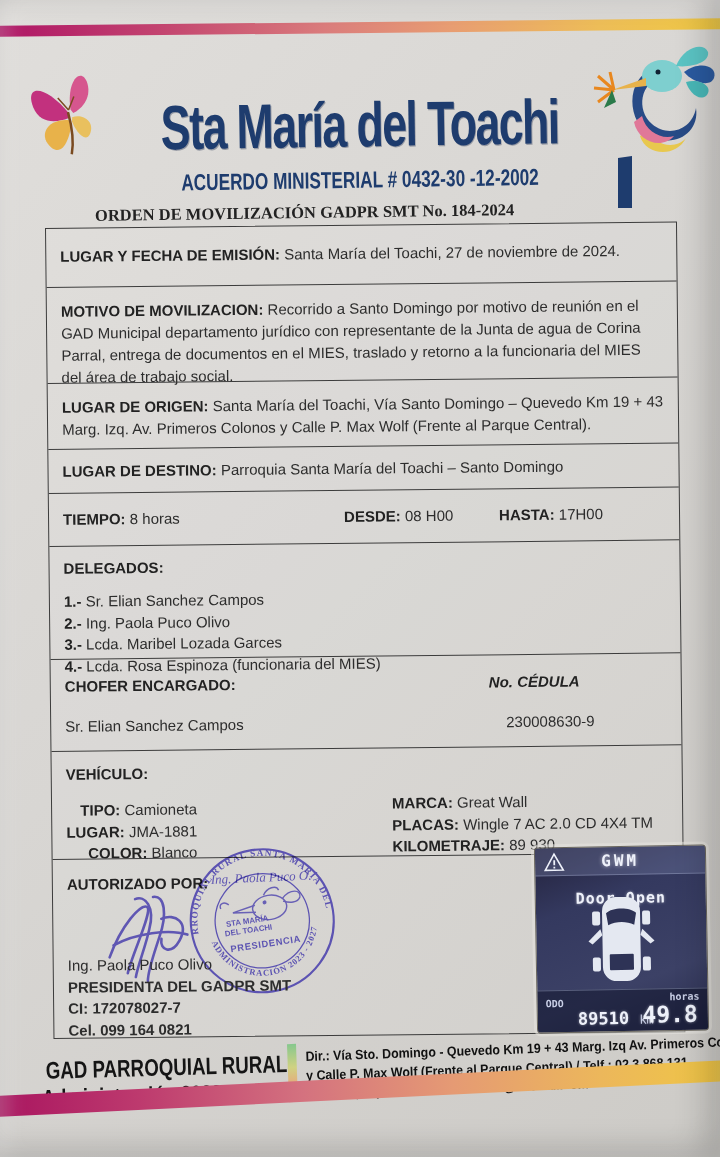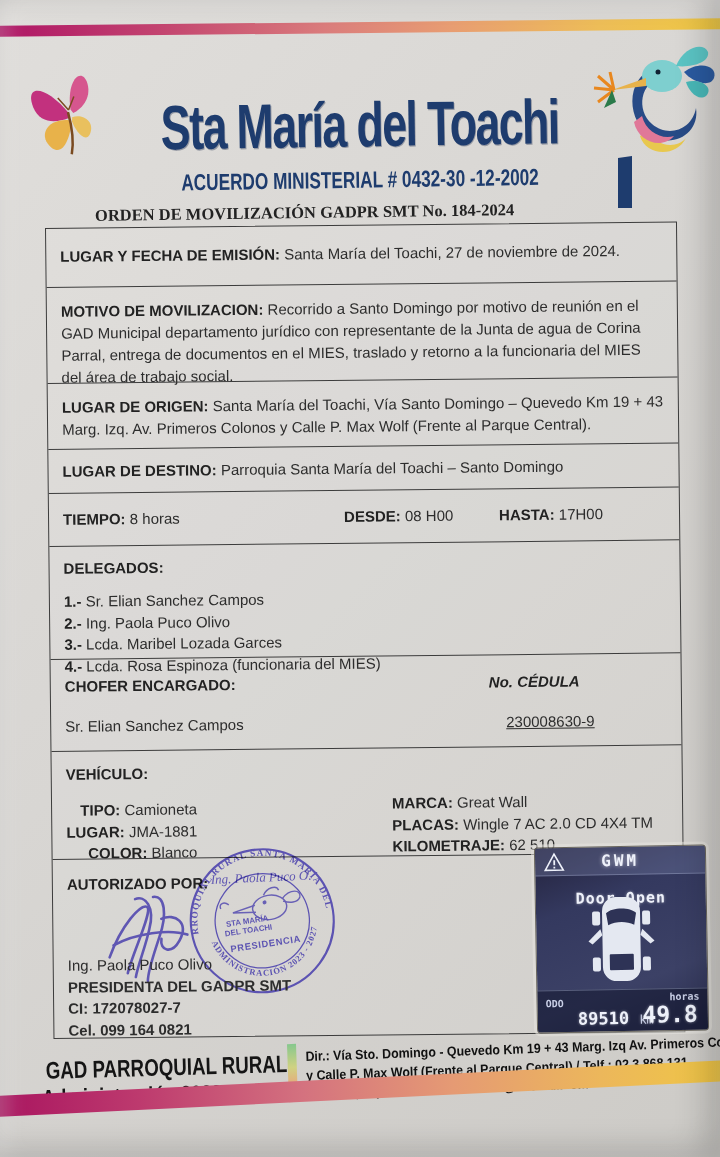--- a/index.html
+++ b/index.html
@@ -41,21 +41,21 @@
   .r-motivo  { height:96px; padding-top:13px; line-height:22px; }
   .r-origen  { height:66px; padding-top:13px; line-height:22px; }
   .r-destino { height:44px; padding-top:13px; }
   .r-tiempo  { height:53px; }
   .r-tiempo .seg { position:absolute; top:17px; white-space:nowrap; }
   .r-delegados { height:113px; padding-top:13px; }
   .deleg-list { margin-top:14px; line-height:21.5px; }
   .r-chofer { height:92px; padding-top:18px; }
   .r-chofer .col2 { position:absolute; left:438px; top:18px;font-style:italic; }
   .r-chofer .name { position:absolute; left:14px; top:58px; }
-  .r-chofer .ced  { position:absolute; left:455px; top:58px;text-decoration:underline; }
+  .r-chofer .ced  { position:absolute; left:455px; top:58px; }
   .r-vehiculo { height:108px; padding-top:14px; }
   .veh-cols { position:absolute; top:48px; left:14px; width:600px; line-height:21.5px; }
   .veh-left { position:absolute; left:0; top:0;text-align:right; }
   .veh-right{ position:absolute; left:326px; top:-4px; }
   .r-autorizado { height:179px; padding-top:16px; }
 
   
   .signature { position:absolute; left:48px; top:26px; }
   .script-name { position:absolute; left:158px; top:12px; font-family:"Liberation Serif", serif;
     font-style:italic; font-size:13px; color:#4b41ad; opacity:.85; transform:rotate(-2deg); white-space:nowrap; }
@@ -205,21 +205,21 @@
     <span class="lbl">VEHÍCULO:</span>
     <div class="veh-cols">
       <div class="veh-left">
         <div><span class="lbl">TIPO:</span> <span>Camioneta</span></div>
         <div><span class="lbl">LUGAR:</span> <span>JMA-1881</span></div>
         <div><span class="lbl">COLOR:</span> <span>Blanco</span></div>
       </div>
       <div class="veh-right">
         <div><span class="lbl">MARCA:</span> <span>Great Wall</span></div>
         <div><span class="lbl">PLACAS:</span> <span>Wingle 7 AC 2.0 CD 4X4 TM</span></div>
-        <div><span class="lbl">KILOMETRAJE:</span> <span>62 510</span></div>
+        <div><span class="lbl">KILOMETRAJE:</span> <span>89 930</span></div>
       </div>
     </div>
   </div>
 
   <div class="row r-autorizado">
     <span class="lbl">AUTORIZADO POR:</span>
 
     <svg class="signature" width="110" height="105" viewBox="0 0 110 105">
       <g stroke="#4b41ad" stroke-width="2.6" fill="none" stroke-linecap="round" opacity=".85">
         <path d="M8 72 C20 40 40 18 46 22 C52 26 30 70 26 88"></path>

